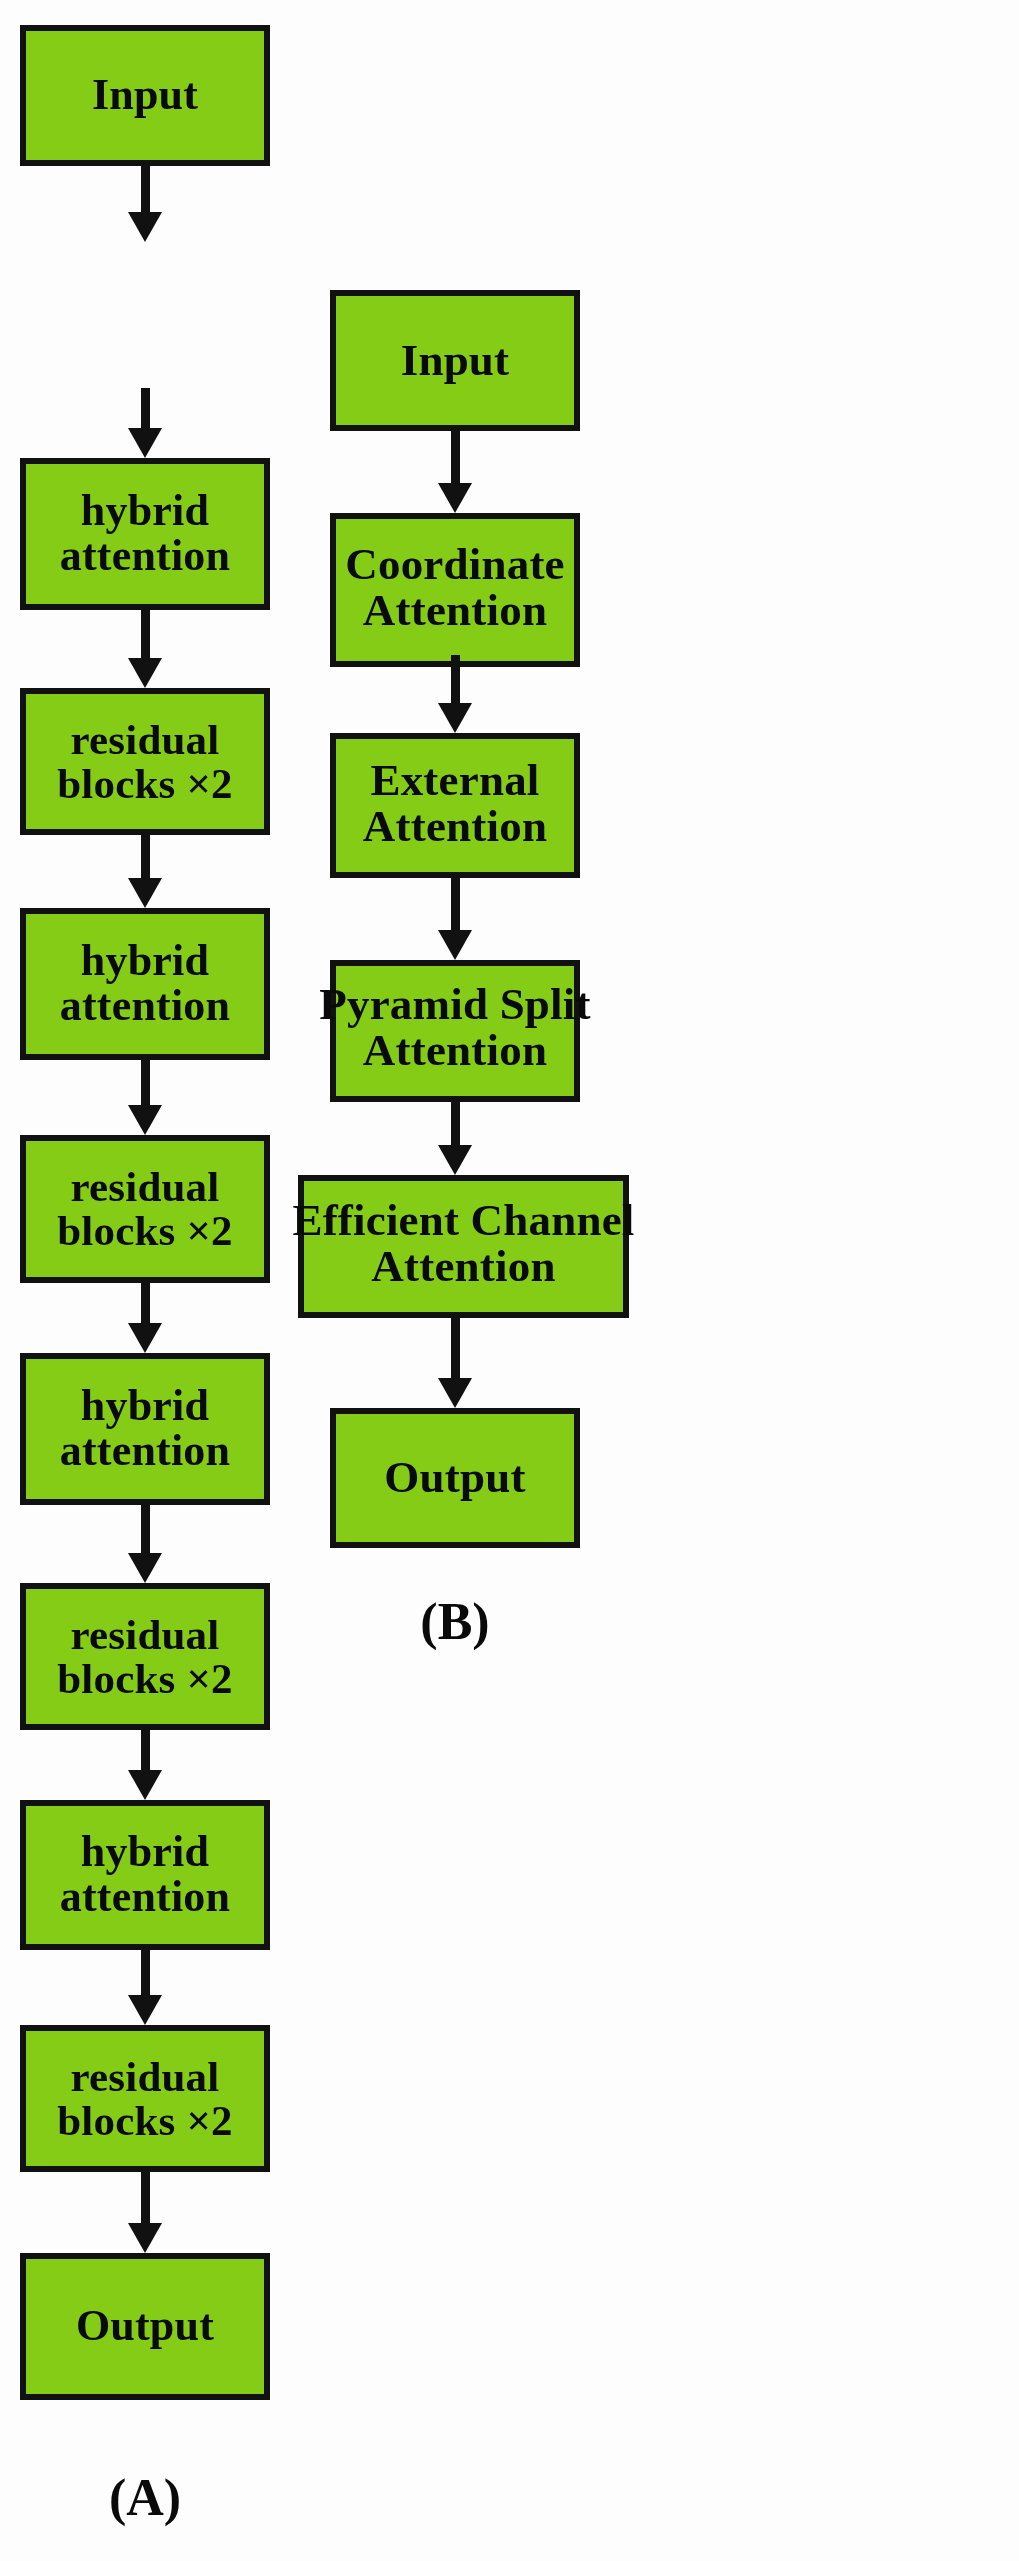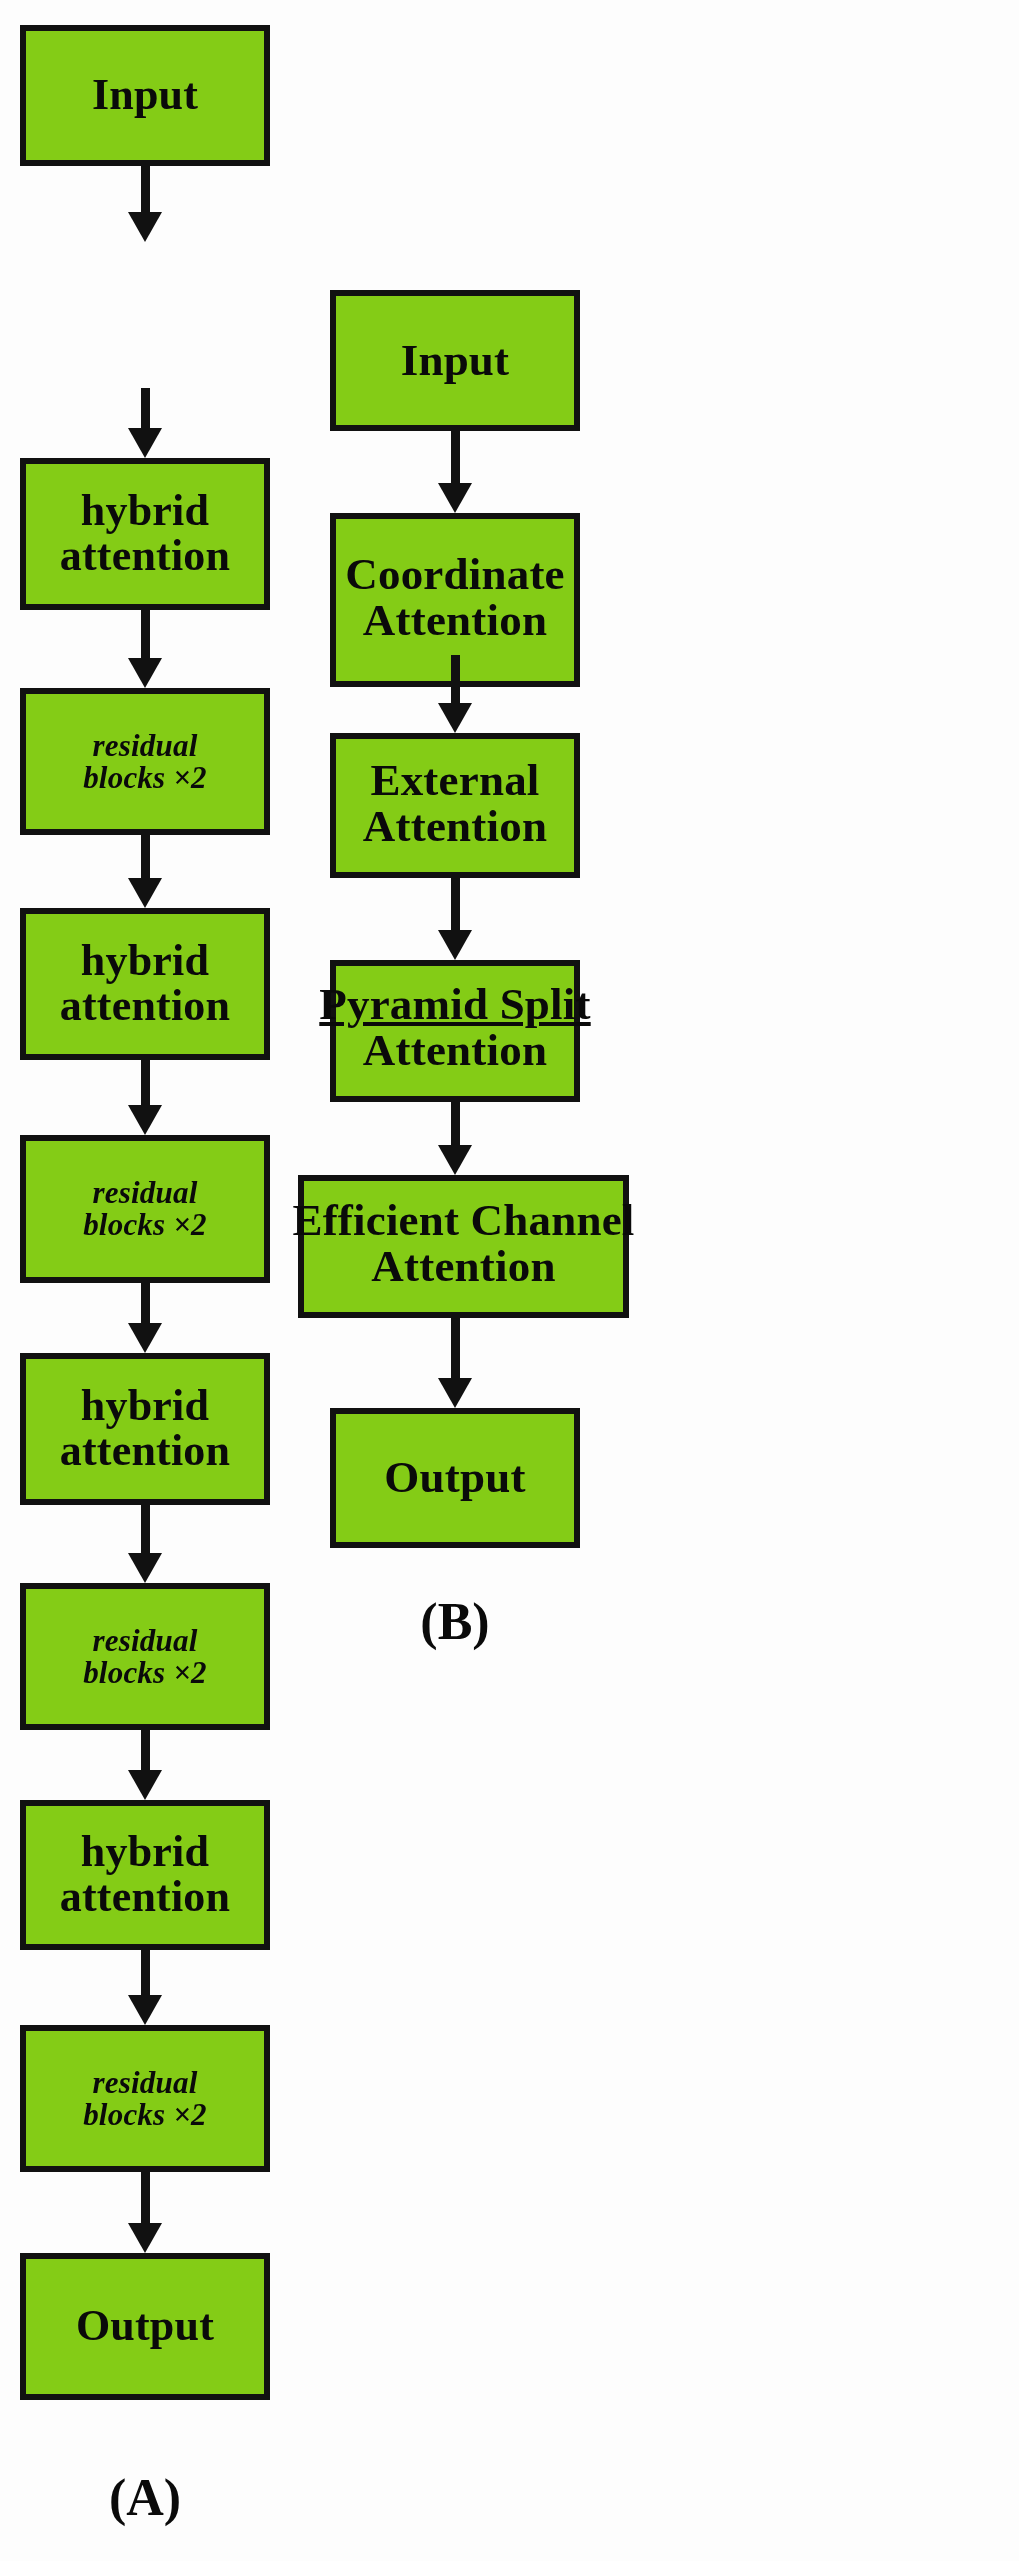--- a/index.html
+++ b/index.html
@@ -32,21 +32,21 @@
     line-height: 1.02;
     overflow: visible;
   }
   .node .ln {
     display: block;
     white-space: nowrap;
   }
 
   
   .lvl-a { font-size: 44px; }
-  .lvl-a2 { font-size: 31px; font-style: italic; }
+  .lvl-a2 { font-size: 43px; }
 
   
   .lvl-b { font-size: 45px; }
   .lvl-b-wide { font-size: 45px; }
 
   
   .arrow {
     position: absolute;
     width: 0;
   }
@@ -186,42 +186,42 @@
 
   <div class="node lvl-b" style="left:330px; top:290px; width:250px; height:141px;">
     <span class="ln">Input</span>
   </div>
 
   <div class="arrow" style="left:455px; top:431px; height:82px;">
     <div class="shaft" style="height:52px;"></div>
     <div class="head" style="top:52px;"></div>
   </div>
 
-  <div class="node lvl-b" style="left:330px; top:513px; width:250px; height:174px;">
+  <div class="node lvl-b" style="left:330px; top:513px; width:250px; height:154px;">
     <span class="ln" style="margin-top:-4px;">Coordinate</span>
     <span class="ln">Attention</span>
   </div>
 
   <div class="arrow" style="left:455px; top:655px; height:78px;">
     <div class="shaft" style="height:48px;"></div>
     <div class="head" style="top:48px;"></div>
   </div>
 
   <div class="node lvl-b" style="left:330px; top:733px; width:250px; height:145px;">
     <span class="ln" style="margin-top:-4px;">External</span>
     <span class="ln">Attention</span>
   </div>
 
   <div class="arrow" style="left:455px; top:878px; height:82px;">
     <div class="shaft" style="height:52px;"></div>
     <div class="head" style="top:52px;"></div>
   </div>
 
   <div class="node lvl-b" style="left:330px; top:960px; width:250px; height:142px;">
-    <span class="ln" style="margin-top:-6px;text-decoration:underline;">Pyramid Split</span>
+    <span class="ln" style="margin-top:-6px;">Pyramid Split</span>
     <span class="ln">Attention</span>
   </div>
 
   <div class="arrow" style="left:455px; top:1102px; height:73px;">
     <div class="shaft" style="height:43px;"></div>
     <div class="head" style="top:43px;"></div>
   </div>
 
   <div class="node lvl-b-wide" style="left:298px; top:1175px; width:331px; height:143px;">
     <span class="ln" style="margin-top:-6px;">Efficient Channel</span>

